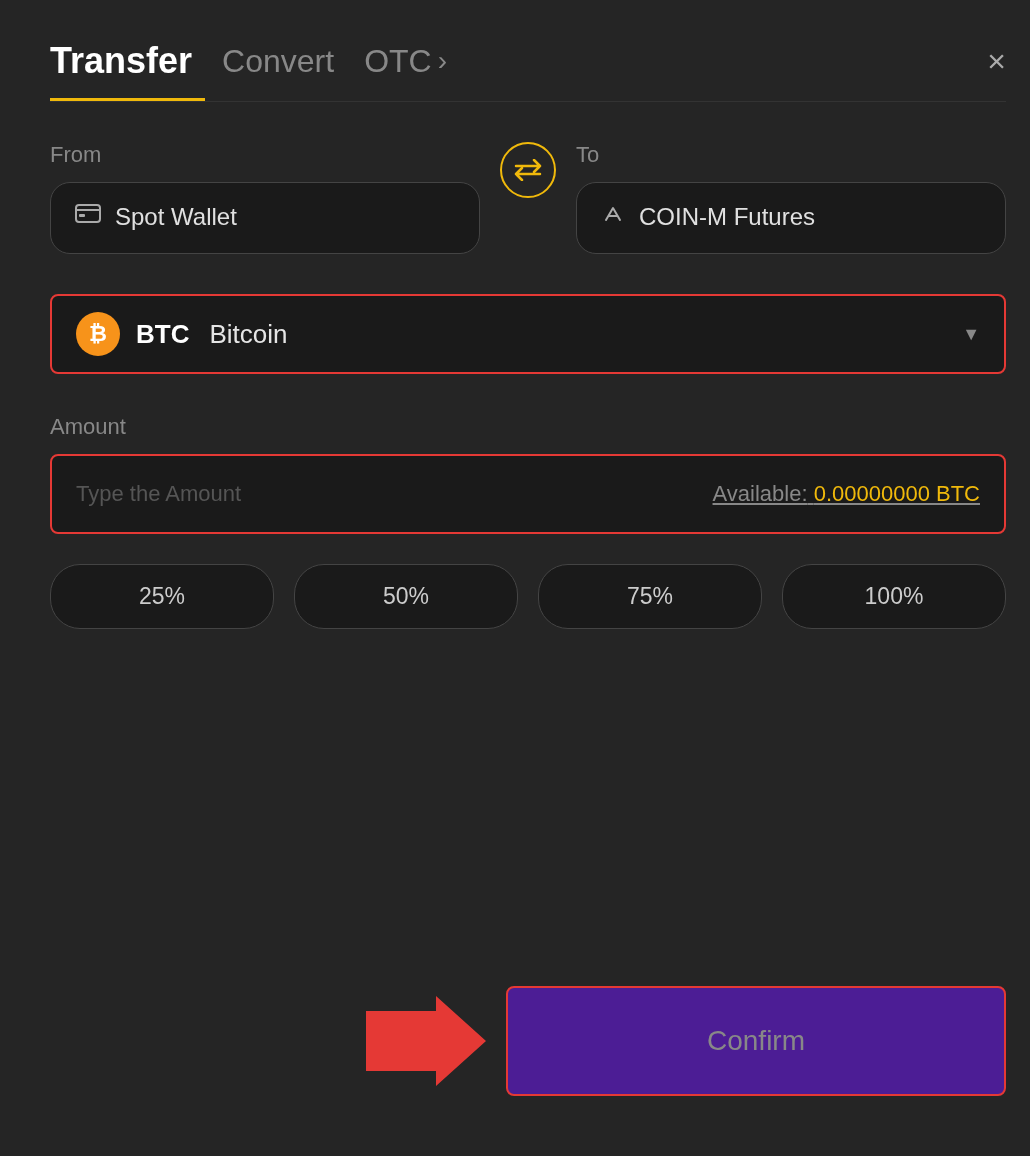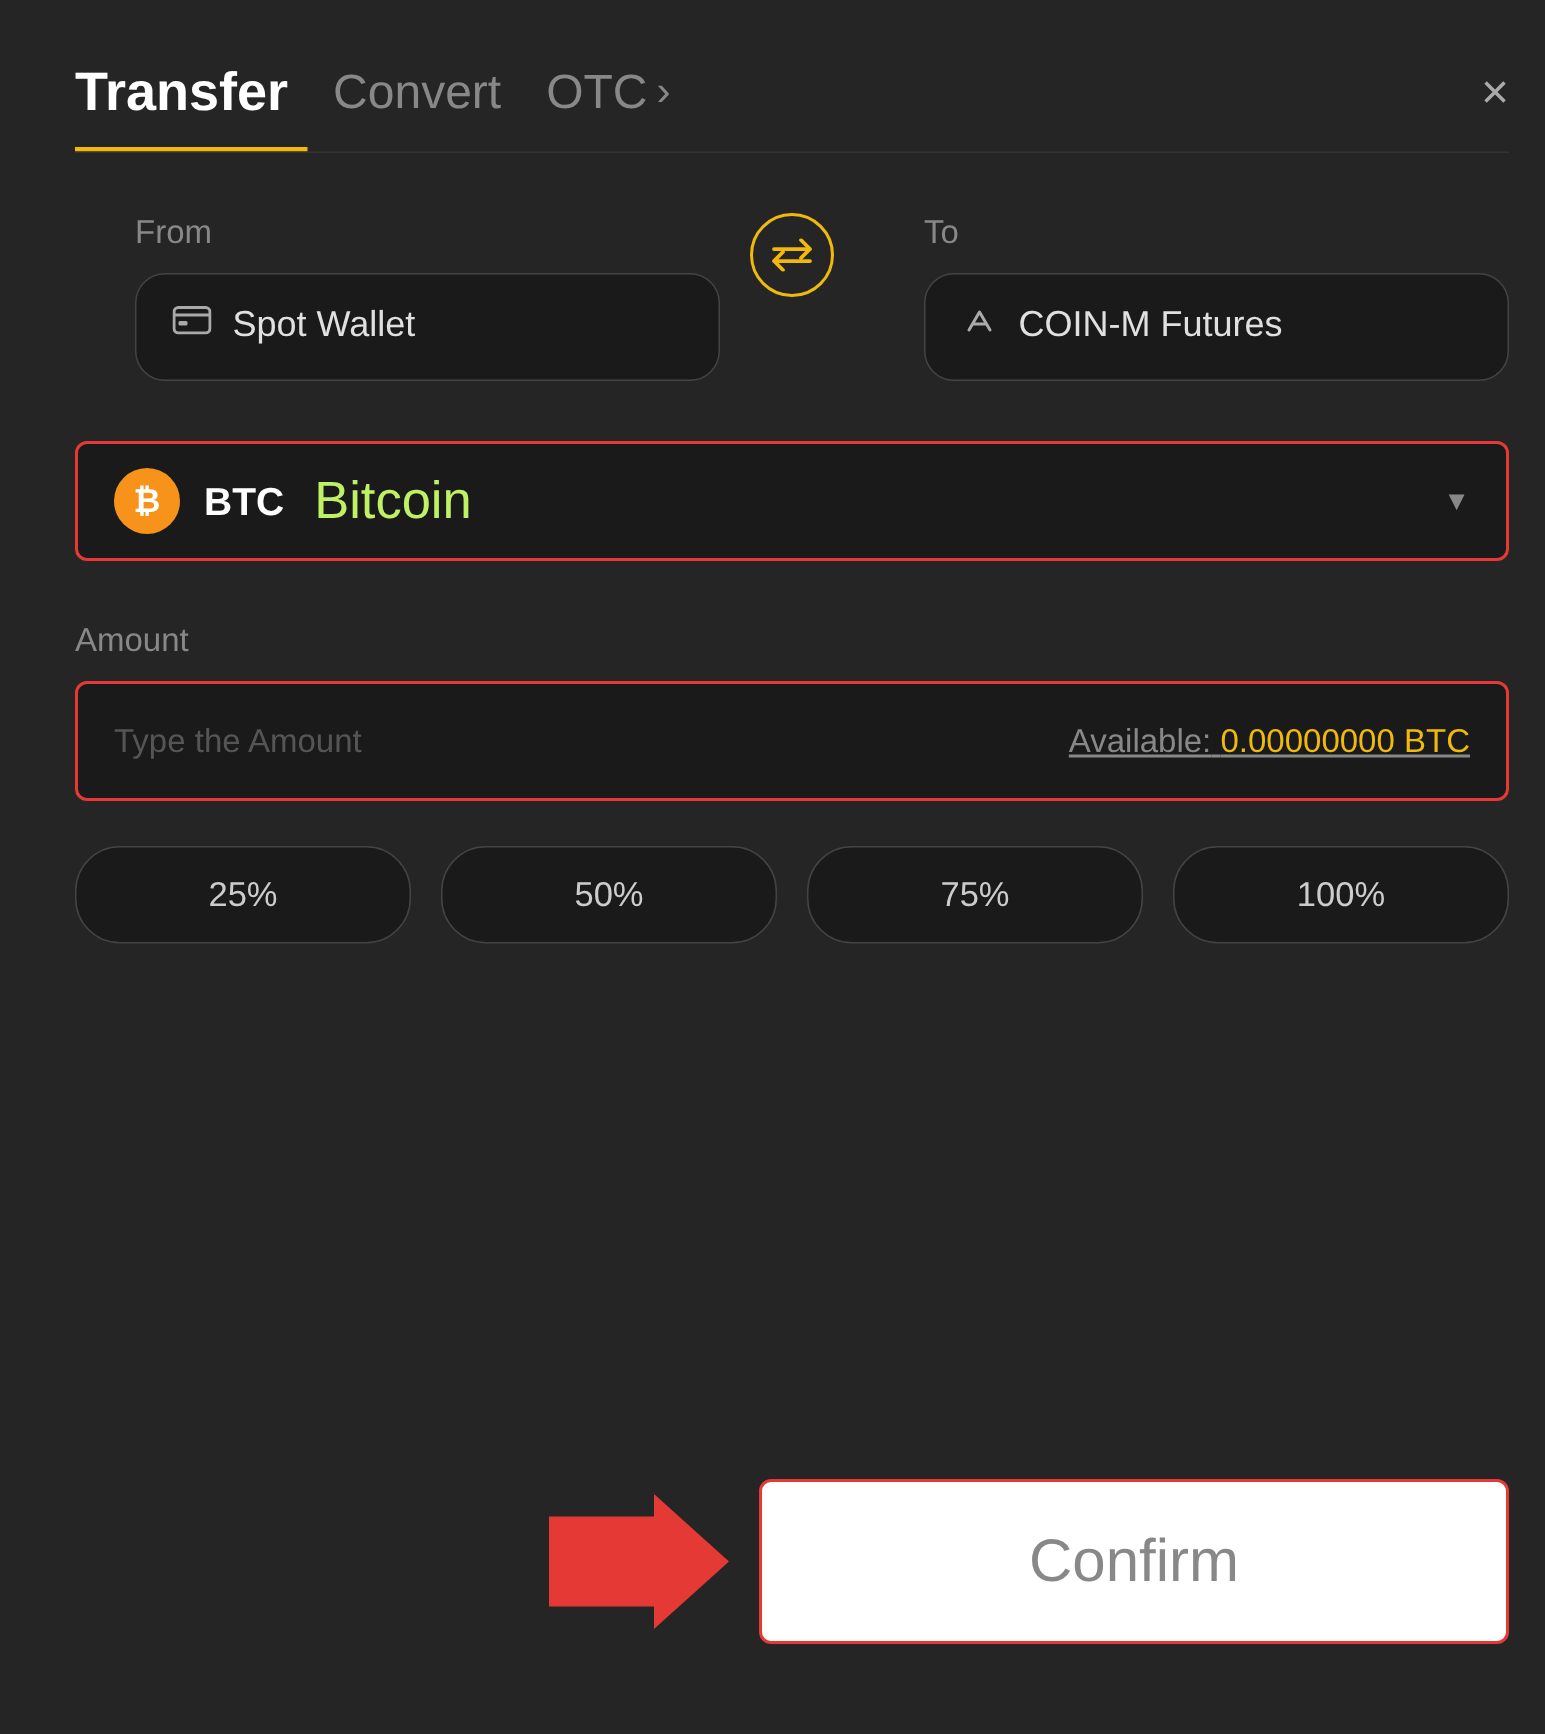--- a/index.html
+++ b/index.html
@@ -89,21 +89,20 @@
       align-items: flex-start;
       gap: 20px;
       margin-bottom: 40px;
     }
 
     .from-section, .to-section {
       flex: 1;
       display: flex;
       flex-direction: column;
       gap: 14px;
-      margin-left: 40px;
     }
 
     .field-label {
       font-size: 22px;
       color: #888;
       font-weight: 400;
     }
 
     .wallet-box {
       background: #1a1a1a;
@@ -181,23 +180,23 @@
       flex-shrink: 0;
     }
 
     .coin-name {
       font-size: 26px;
       font-weight: 700;
       color: #ffffff;
     }
 
     .coin-fullname {
-      font-size: 35px;
-      font-weight: 400;
-      color: #bef264;
+      font-size: 26px;
+      font-weight: 400;
+      color: #e5e5e5;
       margin-left: 4px;
     }
 
     .dropdown-arrow {
       margin-left: auto;
       color: #888;
       font-size: 18px;
     }
 
     
@@ -265,24 +264,24 @@
     }
 
     .red-arrow-svg {
       width: 120px;
       height: 100px;
     }
 
     .confirm-btn {
       width: 500px;
       height: 110px;
-      background: #ffffff;
+      background: #4c1d95;
       border: 2.5px solid #e53935;
       border-radius: 8px;
-      font-size: 40px;
+      font-size: 28px;
       color: #888;
       cursor: pointer;
       font-weight: 400;
     }
 
     
     .header-underline-area {
       margin-bottom: 0;
     }
   </style>

